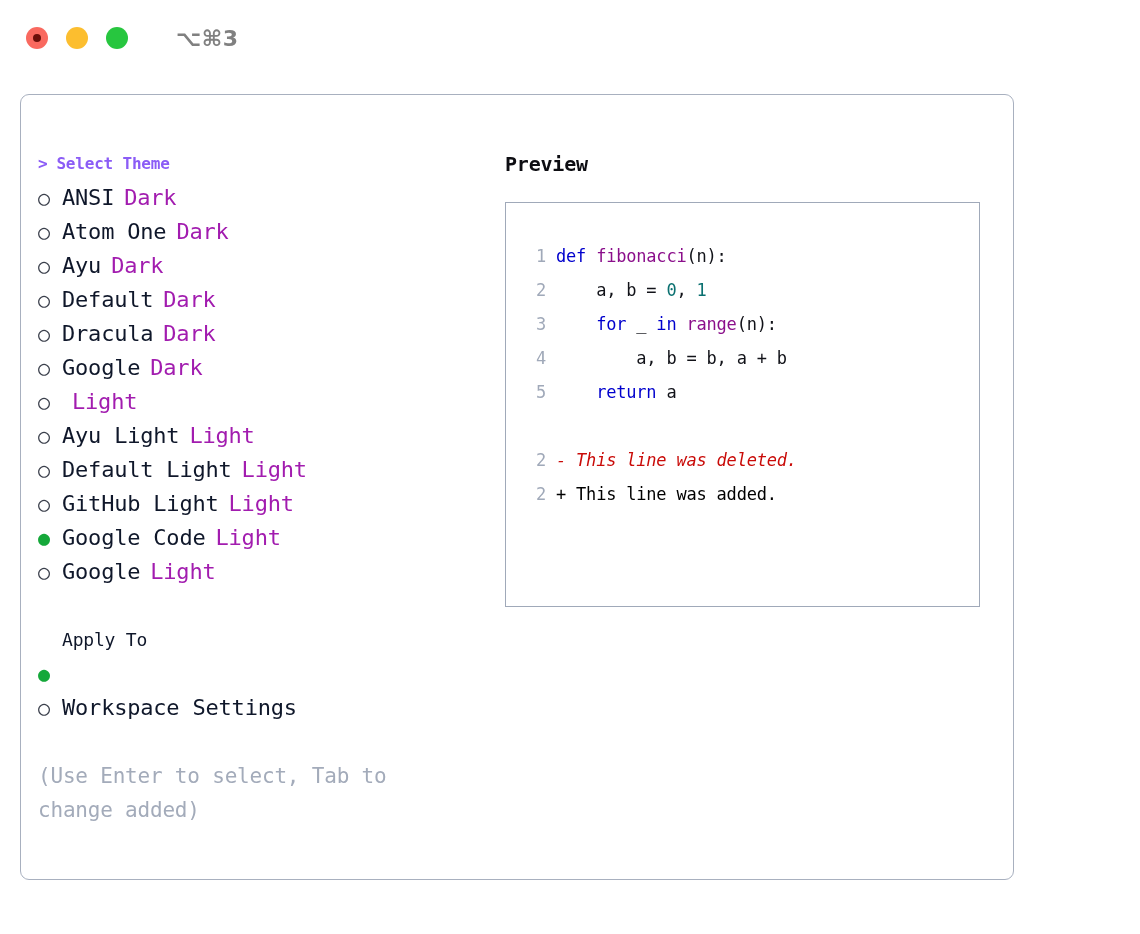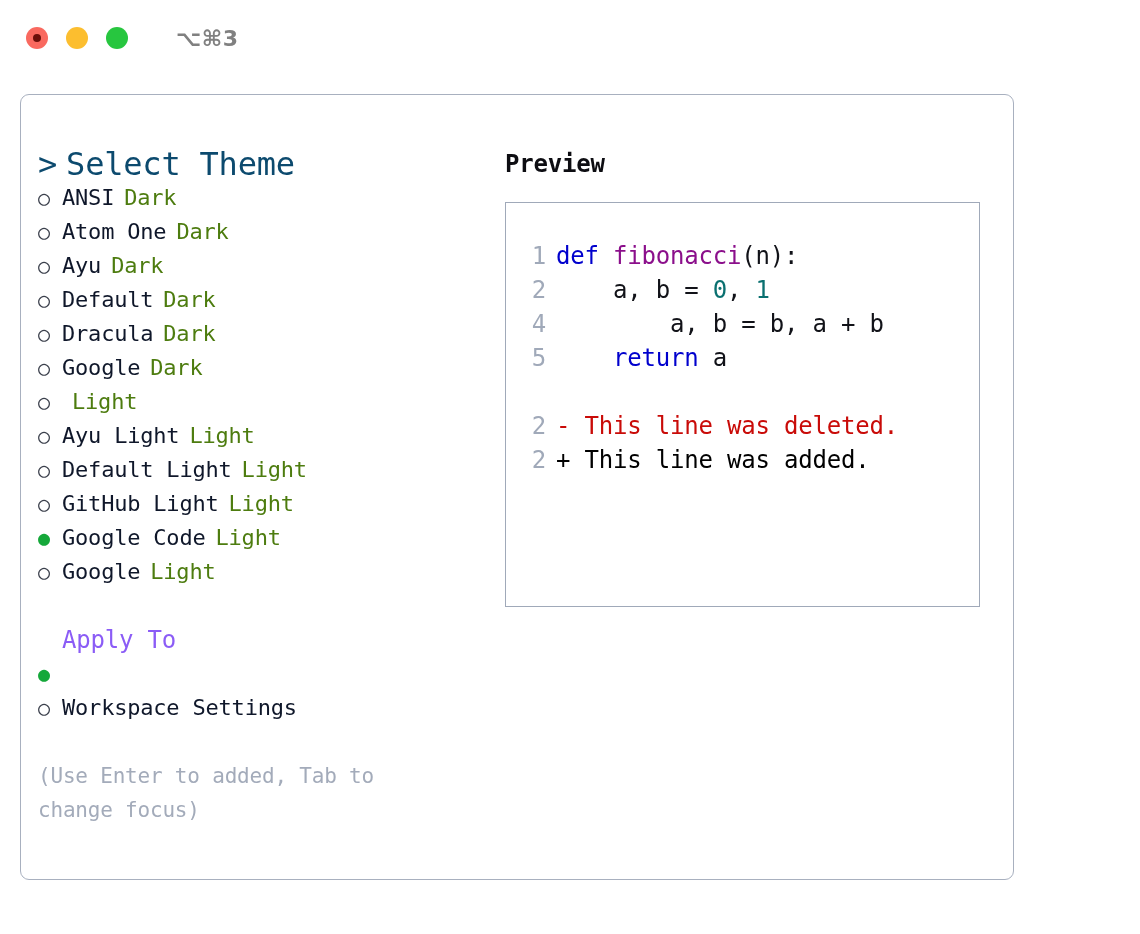--- a/index.html
+++ b/index.html
@@ -90,23 +90,23 @@
 
   
   #left-col {
     width: 480px;
     padding: 52px 0 0 17px;
     box-sizing: border-box;
     flex: 0 0 auto;
   }
 
   .section-heading {
-    font-size: 32px;
-    font-weight: normal;
-    color: #0c4a6e;
+    font-size: 16px;
+    font-weight: bold;
+    color: #8b5cf6;
     line-height: 34px;
     white-space: nowrap;
     letter-spacing: -0.2px;
   }
   .section-heading .caret { margin-right: 9px; }
 
   .opt-row {
     display: flex;
     align-items: baseline;
     line-height: 34px;
@@ -118,27 +118,27 @@
     width: 24px;
     flex: 0 0 24px;
     font-size: 20px;
     color: #3a3f4b;
     line-height: 34px;
   }
   .bullet.sel { color: #15a83a; }
   .opt-label { color: #0f172a; }
   .opt-label.sel { color: #0f172a; }
   .opt-badge {
-    color: #4d7c0f;
+    color: #a21caf;
     margin-left: 10px;
   }
 
   .sub-heading {
-    font-size: 24px;
-    color: #8b5cf6;
+    font-size: 18px;
+    color: #0f172a;
     line-height: 34px;
     padding-left: 24px;
     white-space: nowrap;
     letter-spacing: -0.2px;
   }
 
   .spacer-row { height: 34px; }
 
   #hint {
     margin-top: 34px;
@@ -150,58 +150,58 @@
   }
 
   
   #right-col {
     flex: 1 1 auto;
     padding: 52px 0 0 0;
     box-sizing: border-box;
     position: relative;
   }
   #preview-title {
-    font-size: 24px;
+    font-size: 20px;
     font-weight: bold;
     color: #0d0d12;
     line-height: 34px;
     margin-left: 4px;
     letter-spacing: -0.2px;
   }
 
   #preview-box {
     margin-top: 21px;
     margin-left: 4px;
     width: 475px;
     height: 405px;
     border: 1.5px solid #a0a9b9;
     box-sizing: border-box;
     background: #ffffff;
     padding: 36px 0 0 14px;
   }
 
   .code-line {
-    font-size: 24px;
+    font-size: 17px;
     line-height: 34px;
     white-space: pre;
     letter-spacing: -0.2px;
   }
   .lineno {
     display: inline-block;
     width: 26px;
     text-align: right;
     color: #a0a9b9;
     margin-right: 10px;
   }
   .tok-kw   { color: #0000cd; }
   .tok-fn   { color: #8b0f8b; }
   .tok-num  { color: #0a7070; }
   .tok-plain{ color: #111218; }
   .tok-ctx  { color: #808080; }
-  .tok-del  { color: #c90b08; }
+  .tok-del  { color: #c90b08; font-style: italic; }
   .tok-add  { color: #000000; }
   .blank-line { height: 34px; }
 </style>
 </head>
 <body>
 
 <div id="app-window">
 
   <div id="titlebar">
     <div class="traffic-light close"></div>
@@ -288,30 +288,31 @@
         <div id="apply-list">
             <div class="opt-row">
               <span class="bullet sel">●</span>
             </div>
             <div class="opt-row">
               <span class="bullet">○</span>
               <span class="opt-label">Workspace Settings</span>
             </div>
           </div>
 
-        <div id="hint">(Use Enter to added, Tab to change focus)</div>
+        <div id="hint">(Use Enter to select, Tab to change added)</div>
       </div>
 
       <div id="right-col">
         <div id="preview-title">Preview</div>
 
         <div id="preview-box">
           <div id="code-block">
               <div class="code-line"><span class="lineno">1</span><span class="tok-kw">def </span><span class="tok-fn">fibonacci</span><span class="tok-plain">(n):</span></div>
               <div class="code-line"><span class="lineno">2</span><span class="tok-plain">    a, b = </span><span class="tok-num">0</span><span class="tok-plain">, </span><span class="tok-num">1</span></div>
+              <div class="code-line"><span class="lineno">3</span><span class="tok-plain">    </span><span class="tok-kw">for</span><span class="tok-plain"> _ </span><span class="tok-kw">in</span><span class="tok-plain"> </span><span class="tok-fn">range</span><span class="tok-plain">(n):</span></div>
               <div class="code-line"><span class="lineno">4</span><span class="tok-plain">        a, b = b, a + b</span></div>
               <div class="code-line"><span class="lineno">5</span><span class="tok-plain">    </span><span class="tok-kw">return</span><span class="tok-plain"> a</span></div>
             </div>
           <div class="blank-line"></div>
           <div id="diff-block">
               <div class="code-line"><span class="lineno">2</span><span class="tok-del">- This line was deleted.</span></div>
               <div class="code-line"><span class="lineno">2</span><span class="tok-add">+ This line was added.</span></div>
             </div>
         </div>
       </div>

